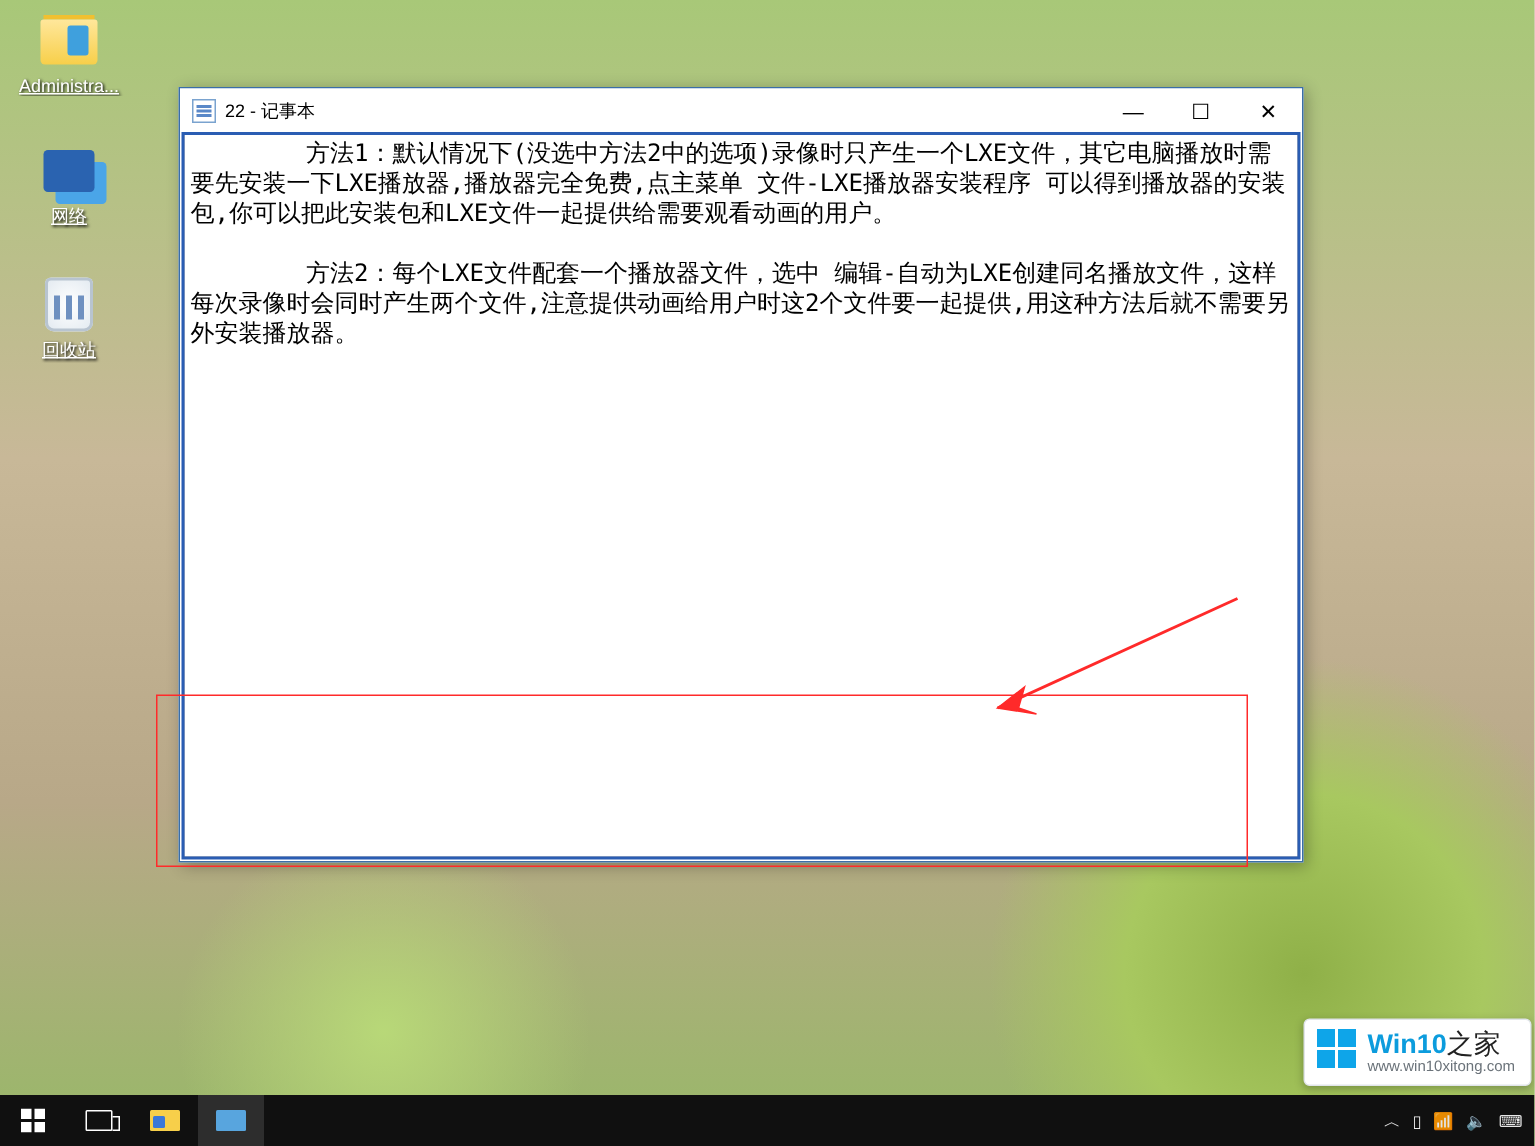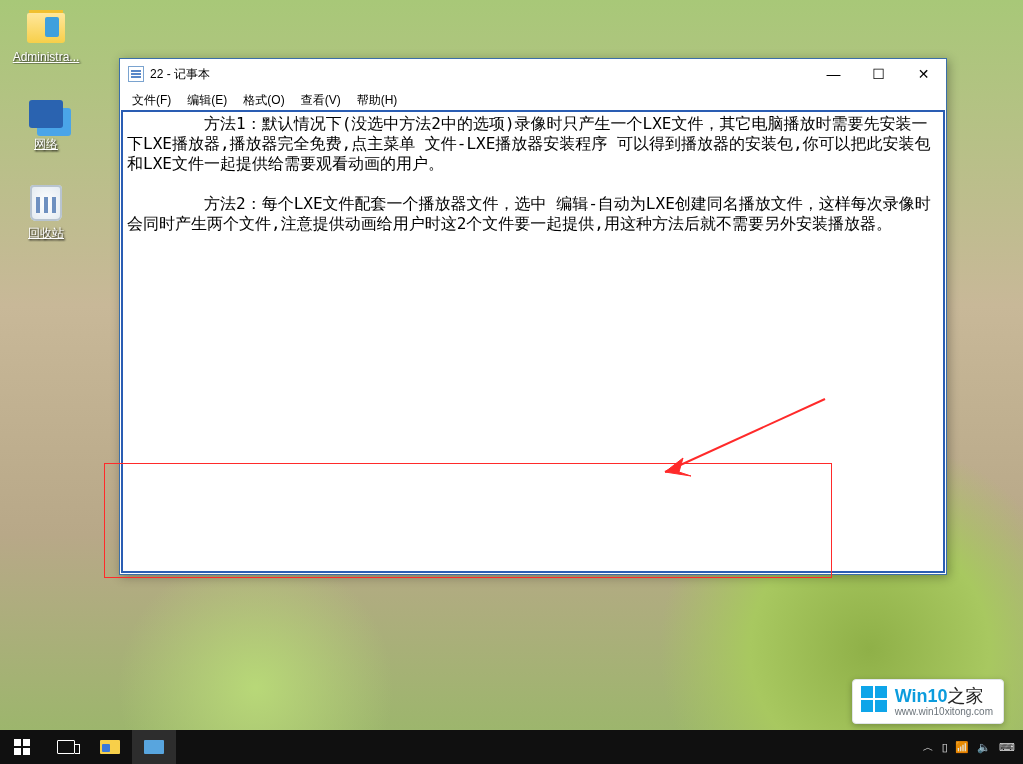--- a/index.html
+++ b/index.html
@@ -33,21 +33,21 @@
   .ico-bin { width:32px; height:36px; background:radial-gradient(#fff,#e0e8ef); border-radius:4px 4px 6px 6px; position:relative; box-shadow: inset 0 0 0 2px #b8c4d0; }
   .ico-bin::before { content:""; position:absolute; left:6px; top:12px; width:4px; height:16px; background:#6e90c0; box-shadow: 8px 0 #6e90c0, 16px 0 #6e90c0; }
   .ico-ie { width:38px; height:38px; border:5px solid #1b75cf; border-radius:50%; position:relative; }
   .ico-ie::before { content:""; position:absolute; left:-6px; top:14px; width:44px; height:8px; background:#1b75cf; border-radius:4px; }
   .ico-ie::after { content:""; position:absolute; right:-5px; top:-4px; width:14px; height:40px; border:3px solid #f5b400; border-left:none; border-radius:0 20px 20px 0; transform:rotate(25deg);}
   .dicon.ie .lbl { white-space: normal; line-height:1.1; }
 
   
   .np {
     position: absolute; left: 119px; top: 58px;
-    width: 828px; height: 517px;
+    width: 750px; height: 517px;
     background: #fff; border: 1px solid #3a6ea8;
     box-shadow: 2px 2px 10px rgba(0,0,0,.3);
     display: flex; flex-direction: column;
   }
   .title-bar {
     height: 30px; display: flex; align-items: center;
     padding-left: 8px; background: #fff; color: #000;
   }
   .title-bar .np-ico { width:16px; height:16px; background:#fff; border:1px solid #7aa3cf; margin-right:6px; position:relative; }
   .title-bar .np-ico::before { content:""; position:absolute; left:2px; top:3px; width:10px; height:2px; background:#5a88c8; box-shadow:0 3px #5a88c8,0 6px #5a88c8; }
@@ -77,21 +77,21 @@
     border:1px solid #ff2a2a; pointer-events:none;
   }
   
   .arrow {
     position:absolute; left:605px; top:394px; width:230px; height:100px; pointer-events:none;
   }
   .arrow line, .arrow polygon { stroke:#ff2a2a; fill:#ff2a2a; }
 
   
   .wm {
-    position:absolute; right:19px; bottom:40px;
+    position:absolute; right:2px; bottom:40px;
     background:#fff; border:1px solid #e1e5ea; border-radius:4px;
     padding:4px 10px 6px 42px; font-family: Arial, sans-serif;
     box-shadow:0 2px 6px rgba(0,0,0,.25);
   }
   .wm .wlogo { position:absolute; left:8px; top:6px; width:28px; height:28px; }
   .wm .wlogo span { position:absolute; width:12px; height:12px; background:#0ea5e9; }
   .wm .wlogo span:nth-child(1){left:0;top:0;} .wm .wlogo span:nth-child(2){left:14px;top:0;}
   .wm .wlogo span:nth-child(3){left:0;top:14px;} .wm .wlogo span:nth-child(4){left:14px;top:14px;}
   .wm .big { font-size:18px; font-weight:500; color:#222;}
   .wm .big b { color:#0c9cdd; font-weight:700;}
@@ -142,27 +142,20 @@
 <div class="np">
   <div class="title-bar">
     <div class="np-ico"></div>
     <span class="txt">22 - 记事本</span>
     <div class="win-ctrls">
       <div class="wc">—</div>
       <div class="wc">☐</div>
       <div class="wc close">✕</div>
     </div>
   </div>
-  <div class="menubar">
-    <div class="m">文件(F)</div>
-    <div class="m">编辑(E)</div>
-    <div class="m">格式(O)</div>
-    <div class="m">查看(V)</div>
-    <div class="m">帮助(H)</div>
-  </div>
   <div class="ta-wrap">
     <textarea class="np-text" spellcheck="false" style="">        方法1：默认情况下(没选中方法2中的选项)录像时只产生一个LXE文件，其它电脑播放时需要先安装一下LXE播放器,播放器完全免费,点主菜单 文件-LXE播放器安装程序 可以得到播放器的安装包,你可以把此安装包和LXE文件一起提供给需要观看动画的用户。
 
         方法2：每个LXE文件配套一个播放器文件，选中 编辑-自动为LXE创建同名播放文件，这样每次录像时会同时产生两个文件,注意提供动画给用户时这2个文件要一起提供,用这种方法后就不需要另外安装播放器。</textarea>
   </div>
 </div>
 
 <div class="redbox"></div>
 <svg class="arrow" viewBox="0 0 230 100">
   <line x1="220" y1="5" x2="60" y2="78" stroke-width="2"></line>

